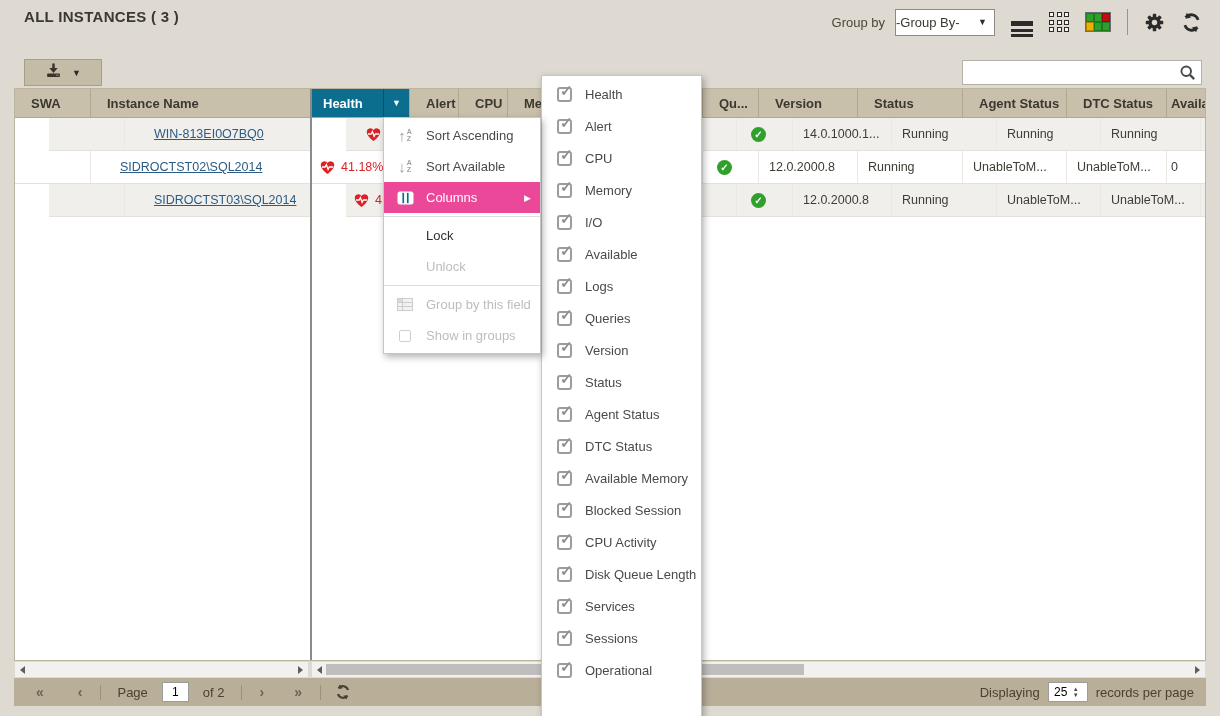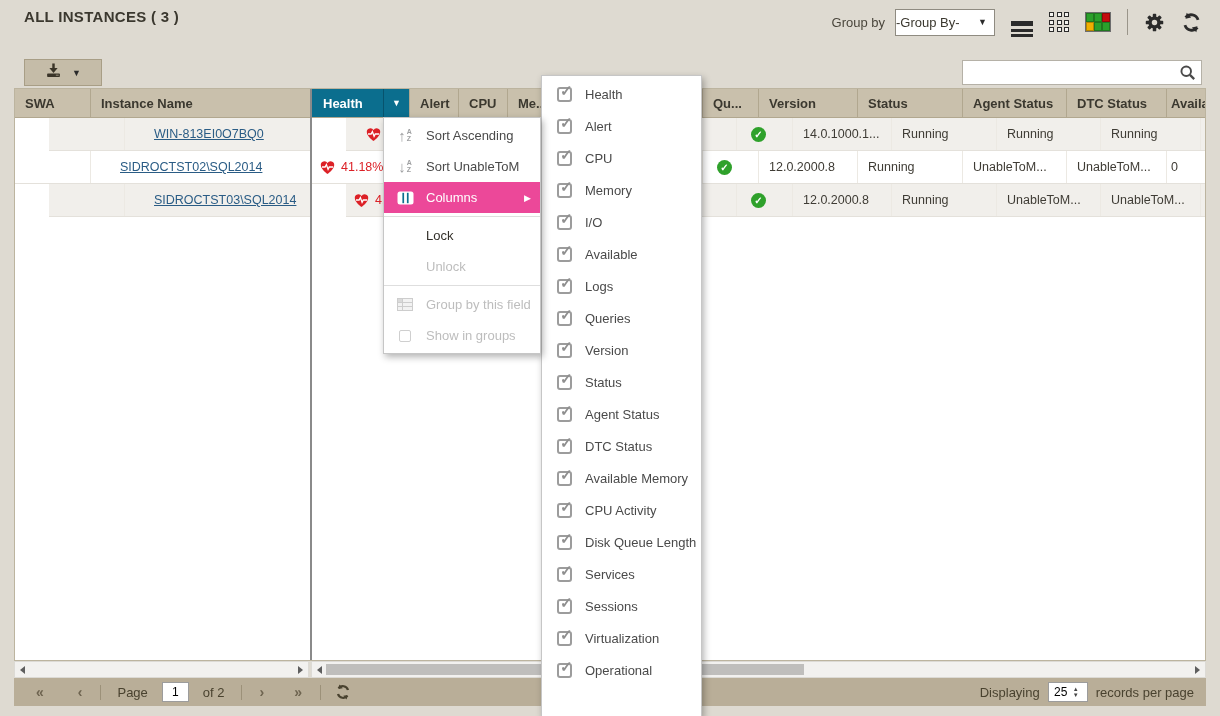--- a/index.html
+++ b/index.html
@@ -26,21 +26,21 @@
   .search-box { position:absolute; left:962px; top:60px; width:240px; height:25px; background:#fff; border:1px solid #B5B1A7; display:flex; align-items:center; }
   .search-box input { flex:1; border:none; outline:none; height:100%; padding:0 6px; font-size:13px; background:transparent; }
   .search-box svg { margin-right:5px; }
 
   
   .tbl { position:absolute; left:14px; top:88px; width:1192px; height:573px; background:#fff; border:1px solid #BCB49F; }
   .pane-left { position:absolute; left:0; top:0; width:295px; height:100%; overflow:hidden; }
   .pane-div { position:absolute; left:295px; top:0; width:2px; height:100%; background:#8A8A8A; z-index:2; }
   .pane-right { position:absolute; left:297px; top:0; right:0; height:100%; overflow:hidden; }
   .hrow { display:flex; height:29px; background:#C9C0AC; border-bottom:1px solid #B1A78F; }
-  .hcell { border-right:1px solid #B1A78F; padding-left:10px; display:flex; align-items:center; font-size:13px; font-weight:bold; color:#3B382F; white-space:nowrap; overflow:hidden; flex:none; }
+  .hcell { border-right:1px solid #B1A78F; padding-left:16px; display:flex; align-items:center; font-size:13px; font-weight:bold; color:#3B382F; white-space:nowrap; overflow:hidden; flex:none; }
   .hcell.health { background:#0B6E8E; color:#fff; padding:0; cursor:pointer; }
   .hcell.health .hlabel { flex:1; padding-left:11px; }
   .hcell.health .hdiv { width:1px; height:100%; background:#07536D; }
   .hcell.health .harrow { width:25px; display:flex; align-items:center; justify-content:center; font-size:9px; }
   .brow { display:flex; height:33px; border-bottom:1px solid #E4E1DB; }
   .r0 { background:#F1EFEB;margin-left:34px; } .r1 { background:#FFFFFF; }
   .bcell { padding-left:10px; display:flex; align-items:center; font-size:12.5px; color:#3F3C35; white-space:nowrap; overflow:hidden; border-right:1px solid #ECE9E3; flex:none; }
   .ilink { color:#2A5C85; text-decoration:underline; cursor:pointer; }
   .healthval { color:#DC2127; }
   .healthval svg { margin-right:5px; flex:none; }
@@ -349,21 +349,21 @@
     <div class="mi">
       <span class="mic">
           <span class="sorti">
             <span class="arr">↓</span>
             <span class="az">
               <span>A</span>
               <span>Z</span>
             </span>
           </span>
         </span>
-      <span>Sort UnableToM</span>
+      <span>Sort Available</span>
     </div>
     <div class="mi active">
       <span class="mic">
         <svg width="17" height="14" viewBox="0 0 17 14">
             <rect x="0.5" y="0.5" width="16" height="13" rx="2.5" fill="#fff"></rect>
             <rect x="5.4" y="1.8" width="1.7" height="10.4" fill="#0B6E8E"></rect>
             <rect x="9.9" y="1.8" width="1.7" height="10.4" fill="#0B6E8E"></rect>
           </svg>
       </span>
       <span>Columns</span>
@@ -447,37 +447,37 @@
     <div class="smi">
         <span class="cb"></span>
         <span>DTC Status</span>
       </div>
     <div class="smi">
         <span class="cb"></span>
         <span>Available Memory</span>
       </div>
     <div class="smi">
         <span class="cb"></span>
+        <span>Blocked Session</span>
+      </div>
+    <div class="smi">
+        <span class="cb"></span>
         <span>CPU Activity</span>
       </div>
     <div class="smi">
         <span class="cb"></span>
         <span>Disk Queue Length</span>
       </div>
     <div class="smi">
         <span class="cb"></span>
         <span>Services</span>
       </div>
     <div class="smi">
         <span class="cb"></span>
         <span>Sessions</span>
       </div>
     <div class="smi">
         <span class="cb"></span>
-        <span>Virtualization</span>
-      </div>
-    <div class="smi">
-        <span class="cb"></span>
         <span>Operational</span>
       </div>
   </div>
 
 </div>
 
 </body></html>

